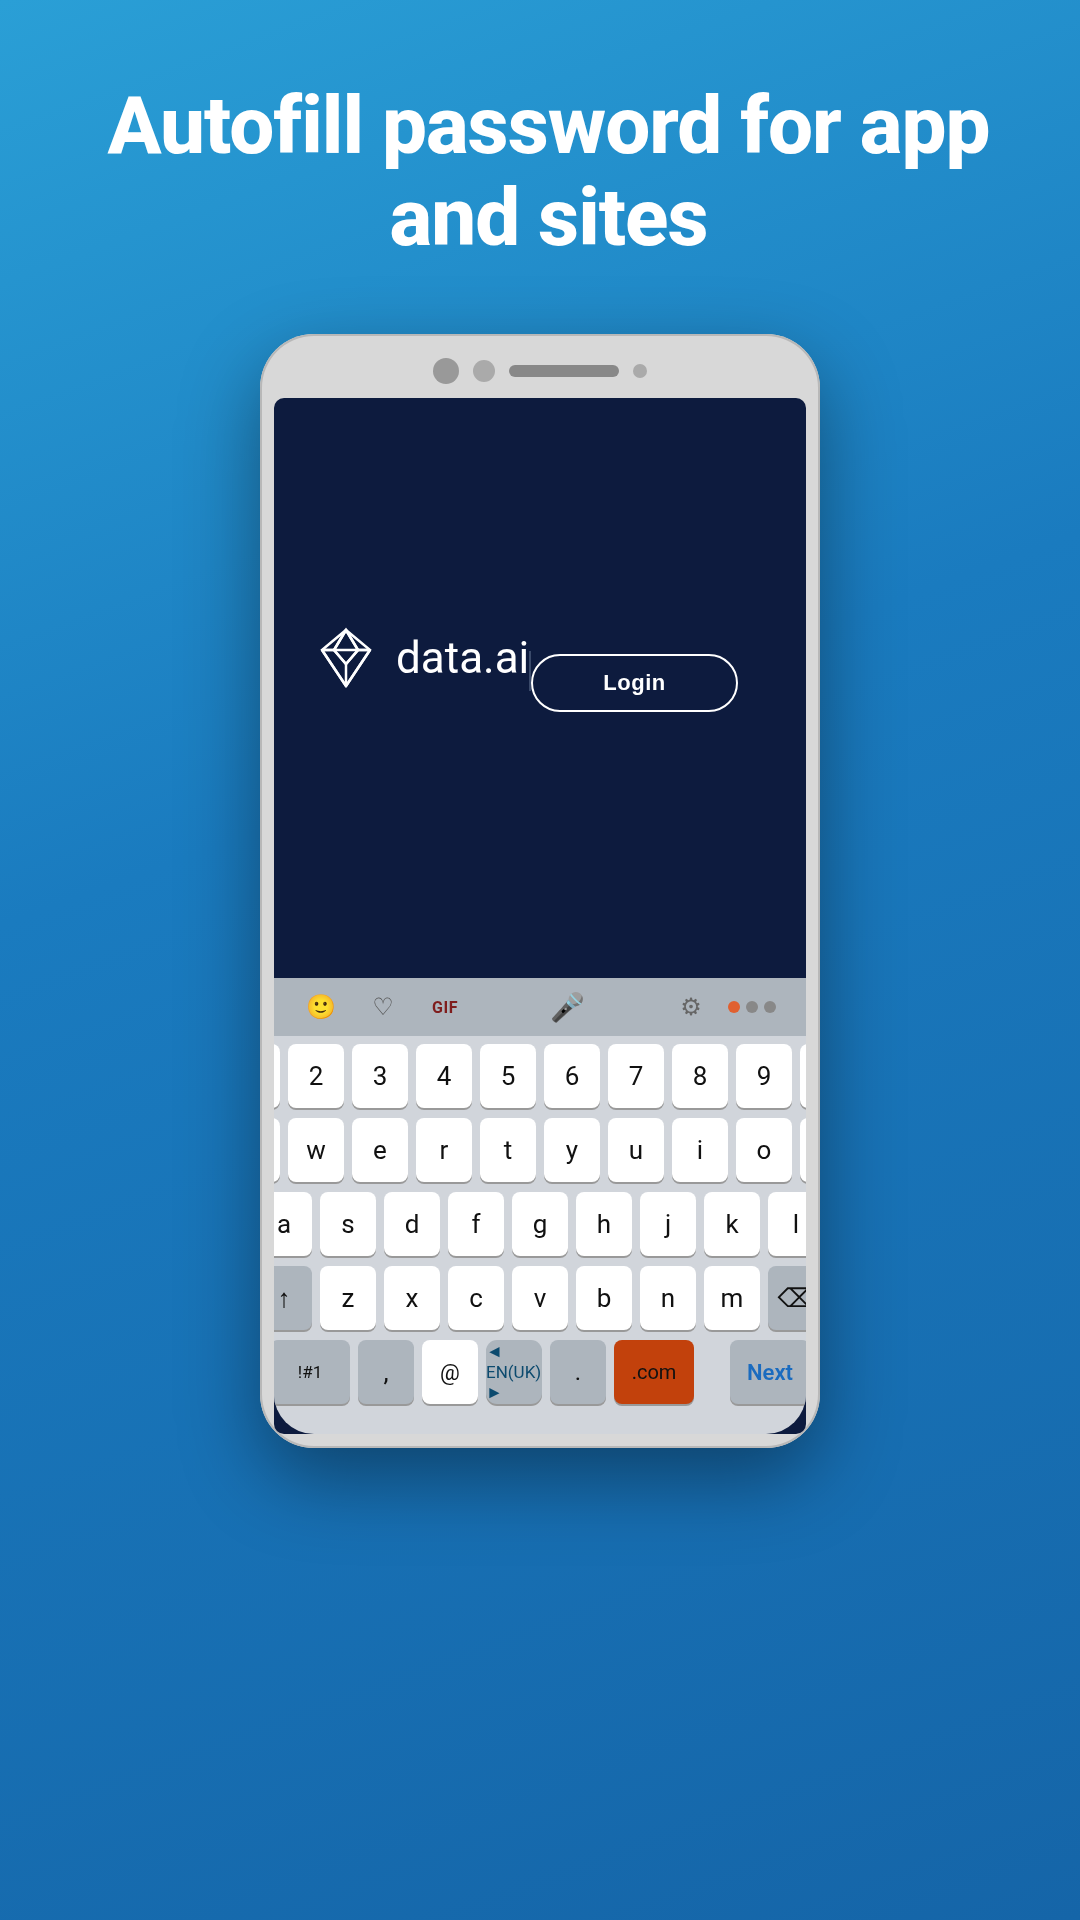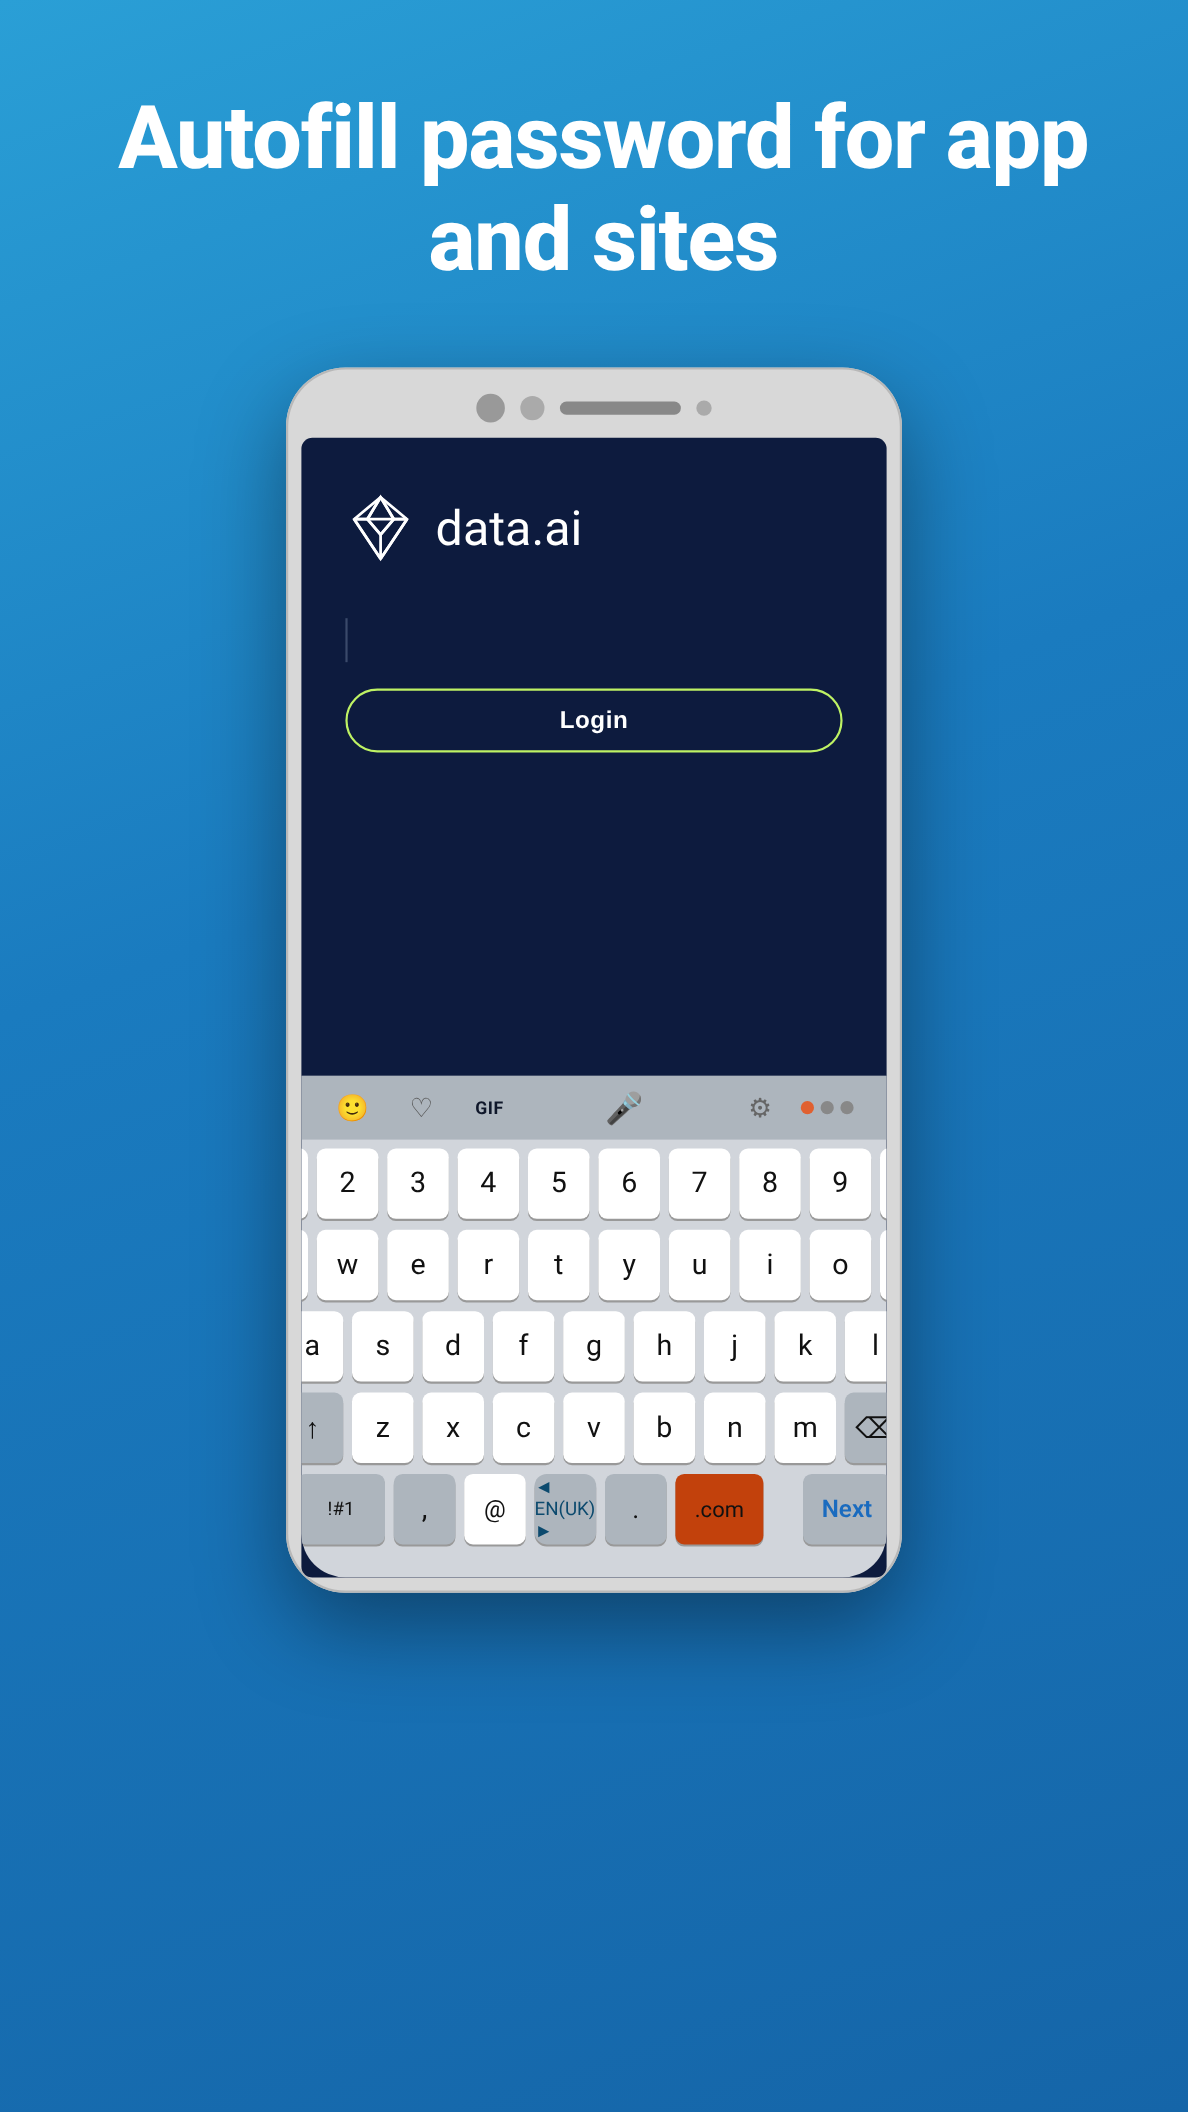--- a/index.html
+++ b/index.html
@@ -84,21 +84,22 @@
     .phone-screen {
       background: #0d1b3e;
       border-radius: 10px;
       overflow: hidden;
       width: 100%;
     }
 
     .screen-inner {
       padding: 50px 40px 60px;
       display: flex;
-      flex-direction: column;
+      flex-direction: row;
+      align-items: center;
       min-height: 580px;
     }
 
     
     .app-logo {
       display: flex;
       align-items: center;
       gap: 18px;
       margin-bottom: 50px;
     }
@@ -156,21 +157,21 @@
     .autofill-text {
       flex: 1;
       padding: 0 20px;
       font-size: 22px;
       font-weight: 400;
       color: #222;
     }
 
     
     .login-btn {
-      border: 2px solid #bef264;
+      border: 2px solid #ffffff;
       border-radius: 40px;
       padding: 14px 70px;
       color: white;
       font-size: 22px;
       font-weight: 600;
       background: transparent;
       cursor: pointer;
       letter-spacing: 0.5px;
     }
 
@@ -353,21 +354,21 @@
         <button class="login-btn">Login</button>
 
       </div>
 
       <div class="keyboard-wrapper">
 
         <div class="keyboard-toolbar">
           <div class="keyboard-toolbar-left">
             <div class="toolbar-icon">🙂</div>
             <div class="toolbar-icon">♡</div>
-            <div class="toolbar-icon" style="font-size:16px;font-weight:700;color:#0f172a;letter-spacing:0.5px;">GIF</div>
+            <div class="toolbar-icon" style="font-size:16px;font-weight:700;color:#7f1d1d;letter-spacing:0.5px;">GIF</div>
           </div>
           <div class="toolbar-icon mic">🎤</div>
           <div style="display:flex;align-items:center;gap:20px;">
             <div class="toolbar-icon gear">⚙</div>
             <div class="toolbar-dots">
               <div class="dot-orange"></div>
               <div class="dot-gray"></div>
               <div class="dot-gray"></div>
             </div>
           </div>

